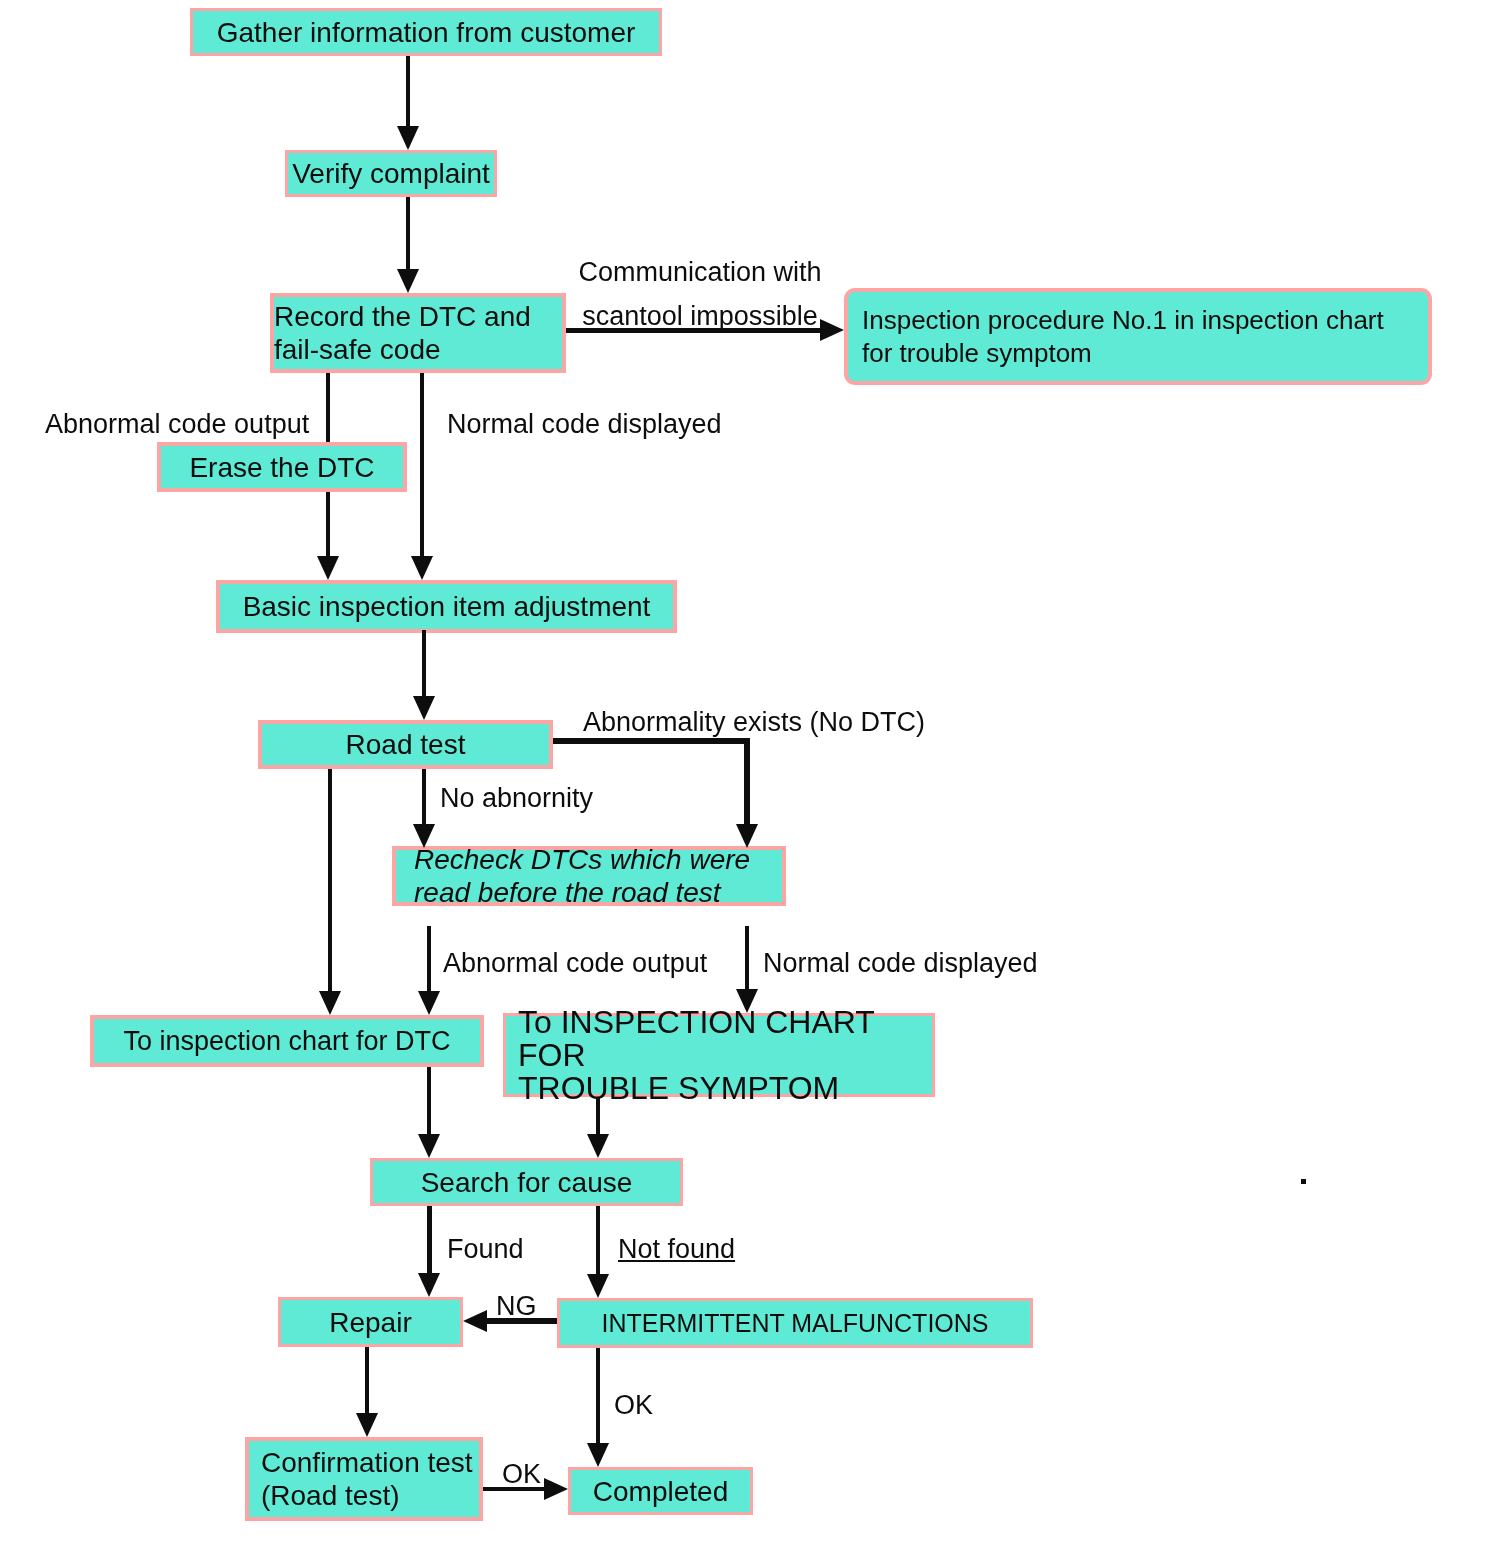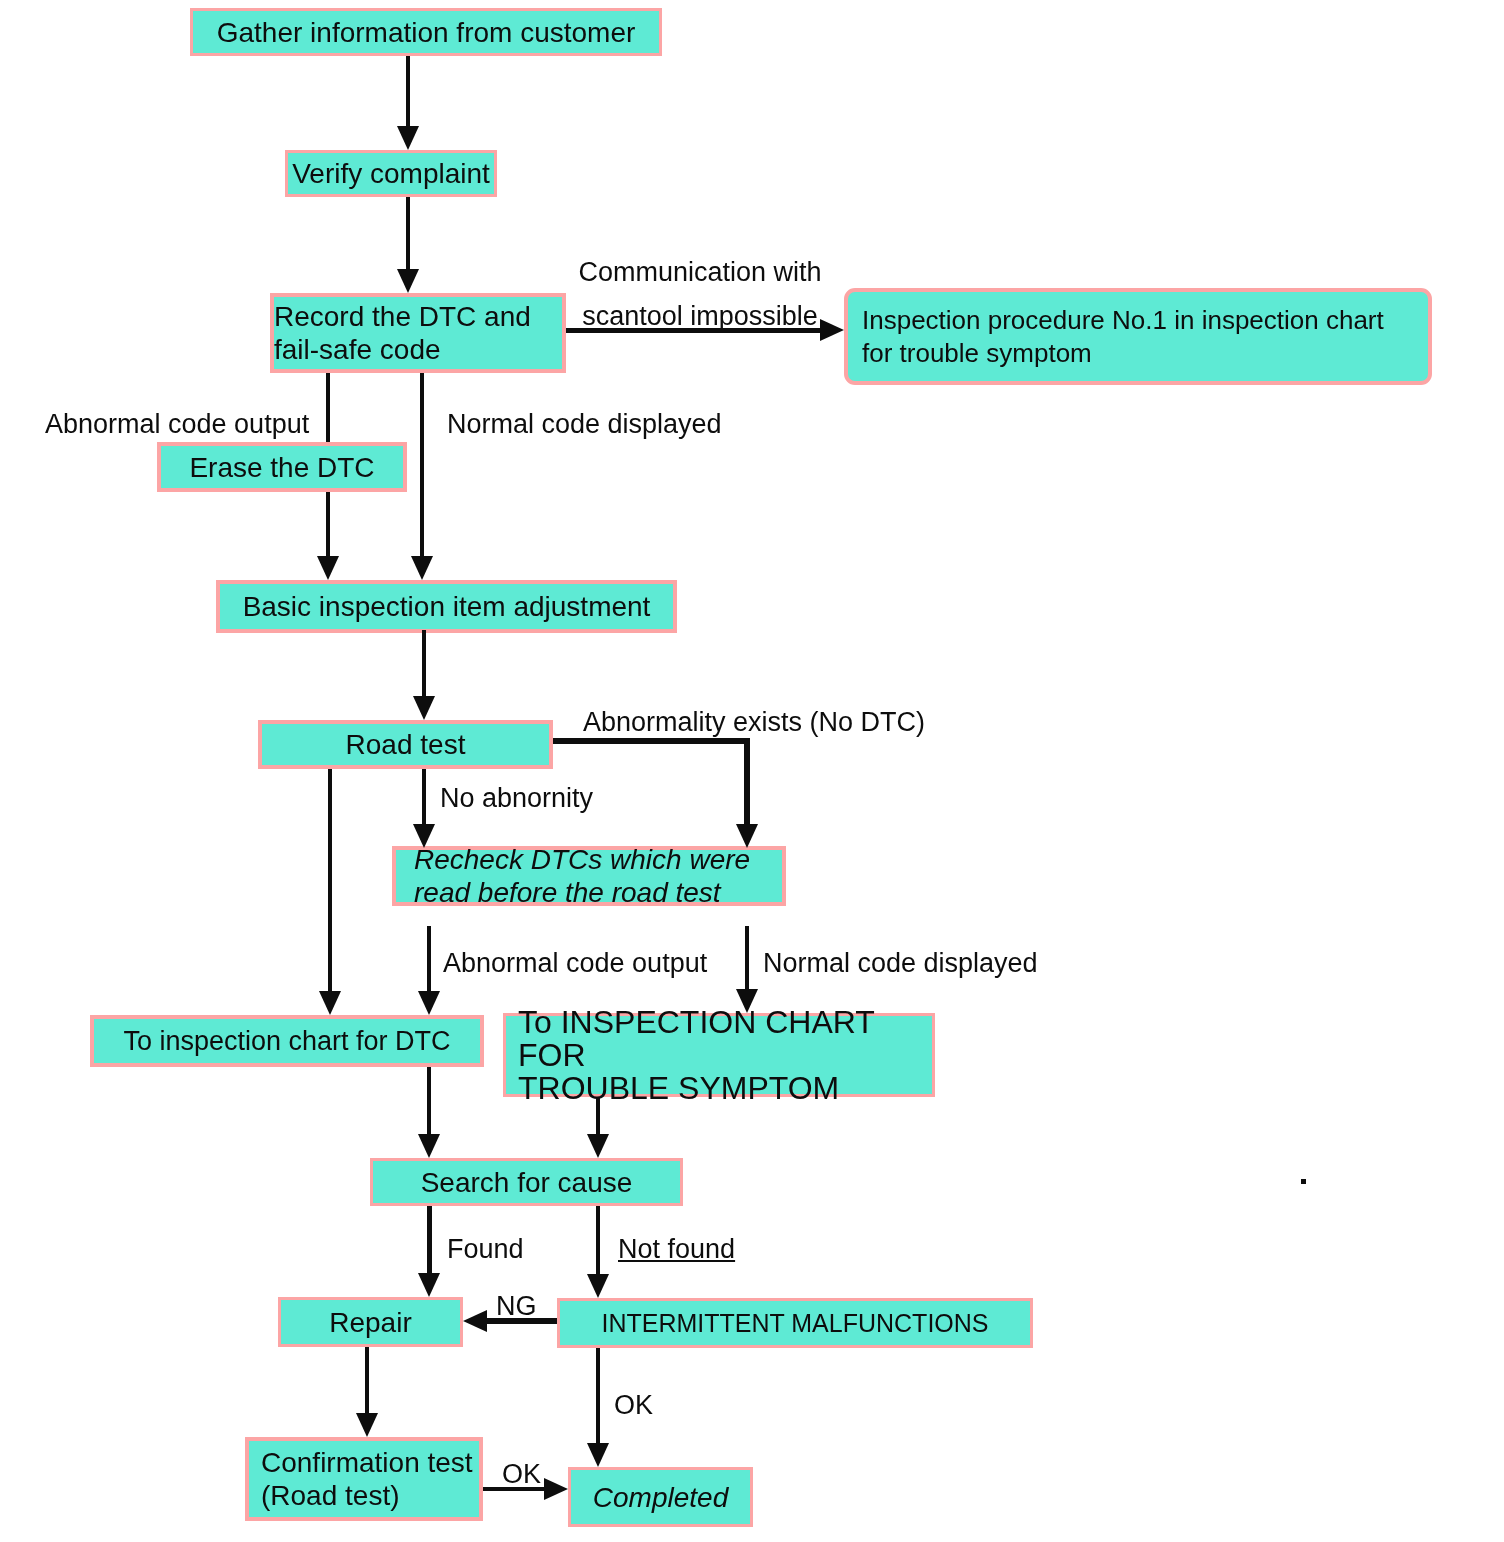--- a/index.html
+++ b/index.html
@@ -85,21 +85,21 @@
 
   <div class="box" style="left:370px;top:1158px;width:313px;height:48px;"><span>Search for cause</span></div>
 
   <div class="box" style="left:278px;top:1297px;width:185px;height:50px;"><span>Repair</span></div>
 
   <div class="box" style="left:557px;top:1298px;width:476px;height:50px;font-size:25px;"><span>INTERMITTENT MALFUNCTIONS</span></div>
 
   <div class="box b4 ml" style="left:245px;top:1437px;width:238px;height:84px;padding-left:12px;"><span>Confirmation test
 (Road test)</span></div>
 
-  <div class="box" style="left:568px;top:1467px;width:185px;height:60px;font-style:italic;"><span>Completed</span></div>
+  <div class="box" style="left:568px;top:1467px;width:185px;height:48px;"><span>Completed</span></div>
 
   <div class="lbl center" style="left:562px;top:250px;width:276px;">Communication with
 scantool impossible</div>
   <div class="lbl" style="left:45px;top:402px;">Abnormal code output</div>
   <div class="lbl" style="left:447px;top:402px;">Normal code displayed</div>
   <div class="lbl" style="left:583px;top:700px;">Abnormality exists (No DTC)</div>
   <div class="lbl" style="left:440px;top:776px;">No abnornity</div>
   <div class="lbl" style="left:443px;top:941px;">Abnormal code output</div>
   <div class="lbl" style="left:763px;top:941px;">Normal code displayed</div>
   <div class="lbl" style="left:447px;top:1227px;">Found</div>

